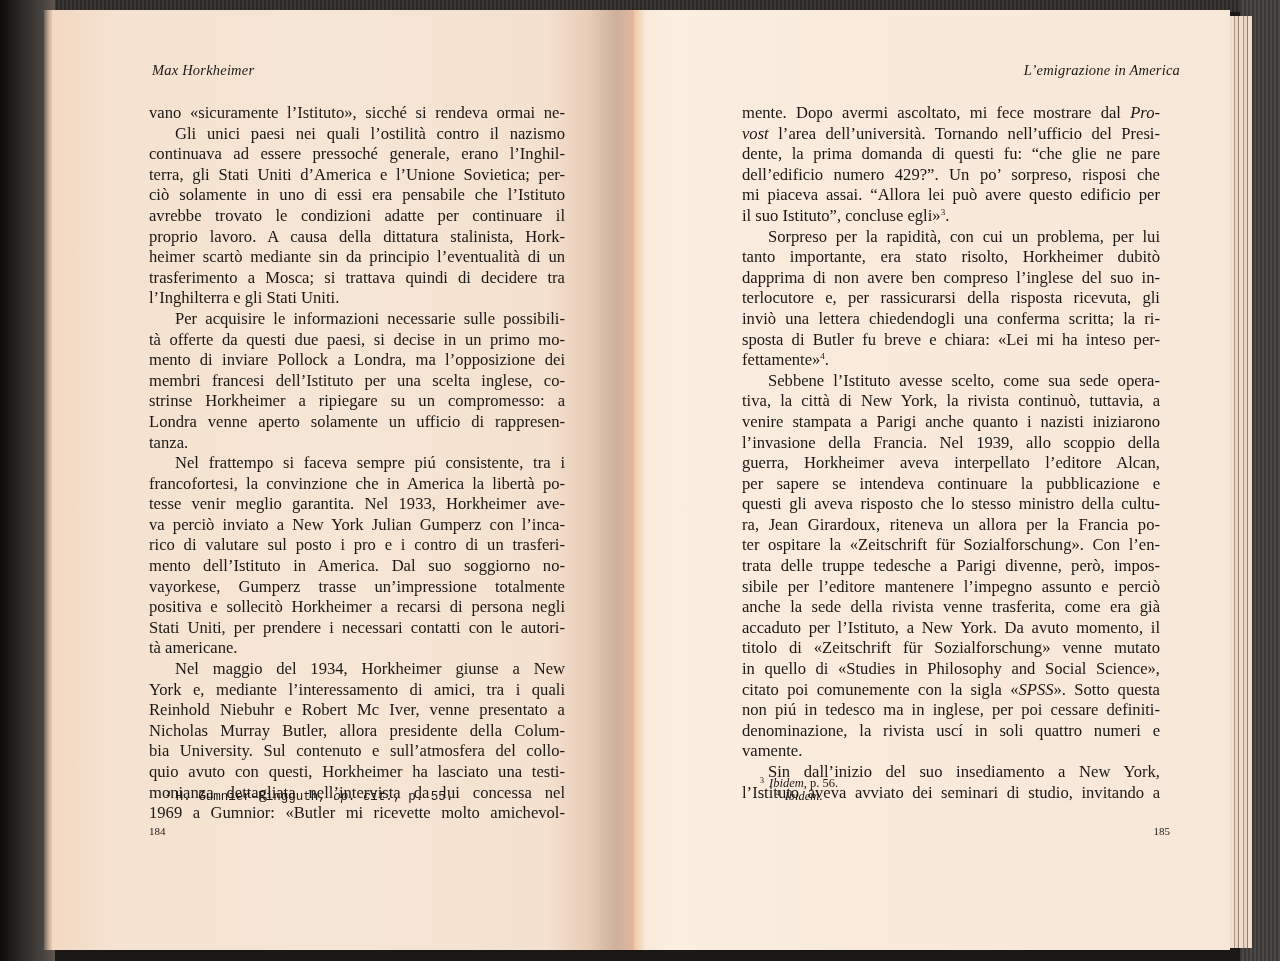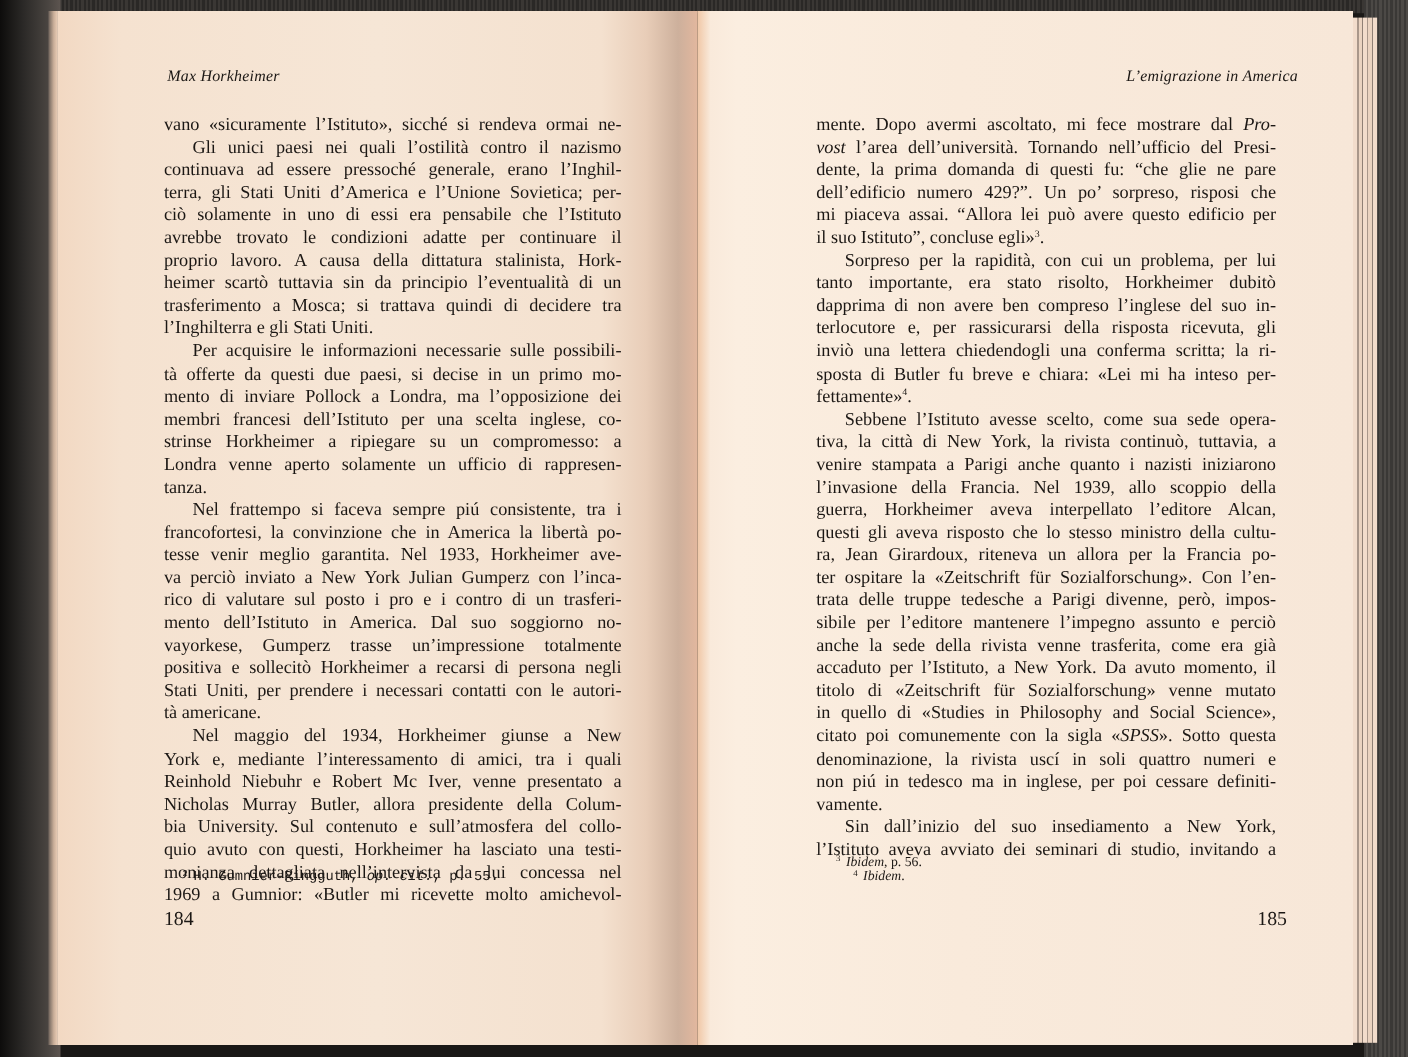--- a/index.html
+++ b/index.html
@@ -58,21 +58,21 @@
   .line.indent { padding-left: 26px; }
   sup { font-size: 9px; line-height: 0; vertical-align: 6px; }
   .footnotes {
     position: absolute; font-size: 12.5px; line-height: 13px;
   }
   .page-left .footnotes { left: 114px; top: 781px; font-family: Liberation Mono, monospace; }
   .page-right .footnotes { left: 126px; top: 767px; }
   .fn { display: block; text-align: center; }
   .fn sup { font-size: 8px; vertical-align: 4px; margin-right: 5px; }
   .page-number {
-    position: absolute; top: 815px; font-size: 18px;
+    position: absolute; top: 815px; font-size: 11px;
   }
   .page-left .page-number { left: 97px; }
   .page-right .page-number { right: 60px; }
   i { font-style: italic; }
 </style>
 </head>
 <body>
 
 <div class="frame-top"></div>
 <div class="frame-left"></div>
@@ -84,21 +84,21 @@
   <div class="page page-left">
     <div class="running-head">Max Horkheimer</div>
     <div class="text-block" id="left-text">
         <span class="line">vano «sicuramente l’Istituto», sicché si rendeva ormai ne-</span>
         <span class="line indent">Gli unici paesi nei quali l’ostilità contro il nazismo</span>
         <span class="line">continuava ad essere pressoché generale, erano l’Inghil-</span>
         <span class="line">terra, gli Stati Uniti d’America e l’Unione Sovietica; per-</span>
         <span class="line">ciò solamente in uno di essi era pensabile che l’Istituto</span>
         <span class="line">avrebbe trovato le condizioni adatte per continuare il</span>
         <span class="line">proprio lavoro. A causa della dittatura stalinista, Hork-</span>
-        <span class="line">heimer scartò tuttavia sin da principio l’eventualità di un</span>
+        <span class="line">heimer scartò mediante sin da principio l’eventualità di un</span>
         <span class="line">trasferimento a Mosca; si trattava quindi di decidere tra</span>
         <span class="line last">l’Inghilterra e gli Stati Uniti.</span>
         <span class="line indent">Per acquisire le informazioni necessarie sulle possibili-</span>
         <span class="line">tà offerte da questi due paesi, si decise in un primo mo-</span>
         <span class="line">mento di inviare Pollock a Londra, ma l’opposizione dei</span>
         <span class="line">membri francesi dell’Istituto per una scelta inglese, co-</span>
         <span class="line">strinse Horkheimer a ripiegare su un compromesso: a</span>
         <span class="line">Londra venne aperto solamente un ufficio di rappresen-</span>
         <span class="line last">tanza.</span>
         <span class="line indent">Nel frattempo si faceva sempre piú consistente, tra i</span>
@@ -140,32 +140,33 @@
         <span class="line">dapprima di non avere ben compreso l’inglese del suo in-</span>
         <span class="line">terlocutore e, per rassicurarsi della risposta ricevuta, gli</span>
         <span class="line">inviò una lettera chiedendogli una conferma scritta; la ri-</span>
         <span class="line">sposta di Butler fu breve e chiara: «Lei mi ha inteso per-</span>
         <span class="line last">fettamente»<sup>4</sup>.</span>
         <span class="line indent">Sebbene l’Istituto avesse scelto, come sua sede opera-</span>
         <span class="line">tiva, la città di New York, la rivista continuò, tuttavia, a</span>
         <span class="line">venire stampata a Parigi anche quanto i nazisti iniziarono</span>
         <span class="line">l’invasione della Francia. Nel 1939, allo scoppio della</span>
         <span class="line">guerra, Horkheimer aveva interpellato l’editore Alcan,</span>
+        <span class="line">per sapere se intendeva continuare la pubblicazione e</span>
         <span class="line">questi gli aveva risposto che lo stesso ministro della cultu-</span>
         <span class="line">ra, Jean Girardoux, riteneva un allora per la Francia po-</span>
         <span class="line">ter ospitare la «Zeitschrift für Sozialforschung». Con l’en-</span>
         <span class="line">trata delle truppe tedesche a Parigi divenne, però, impos-</span>
         <span class="line">sibile per l’editore mantenere l’impegno assunto e perciò</span>
         <span class="line">anche la sede della rivista venne trasferita, come era già</span>
         <span class="line">accaduto per l’Istituto, a New York. Da avuto momento, il</span>
         <span class="line">titolo di «Zeitschrift für Sozialforschung» venne mutato</span>
         <span class="line">in quello di «Studies in Philosophy and Social Science»,</span>
         <span class="line">citato poi comunemente con la sigla «<i>SPSS</i>». Sotto questa</span>
+        <span class="line">non piú in tedesco ma in inglese, per poi cessare definiti-</span>
         <span class="line">denominazione, la rivista uscí in soli quattro numeri e</span>
-        <span class="line">non piú in tedesco ma in inglese, per poi cessare definiti-</span>
         <span class="line last">vamente.</span>
         <span class="line indent">Sin dall’inizio del suo insediamento a New York,</span>
         <span class="line">l’Istituto aveva avviato dei seminari di studio, invitando a</span>
       </div>
     <div class="footnotes" id="right-fn">
         <span class="fn"><sup>3</sup><i>Ibidem</i>, p. 56.</span>
         <span class="fn"><sup>4</sup><i>Ibidem</i>.</span>
       </div>
     <div class="page-number">185</div>
   </div>

